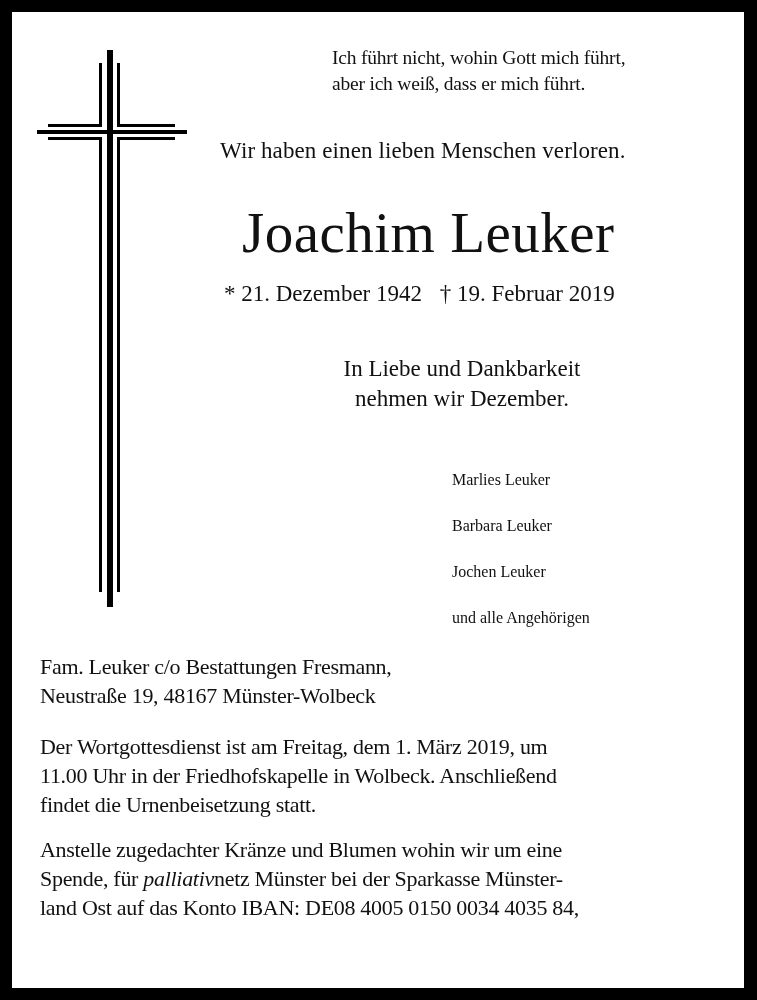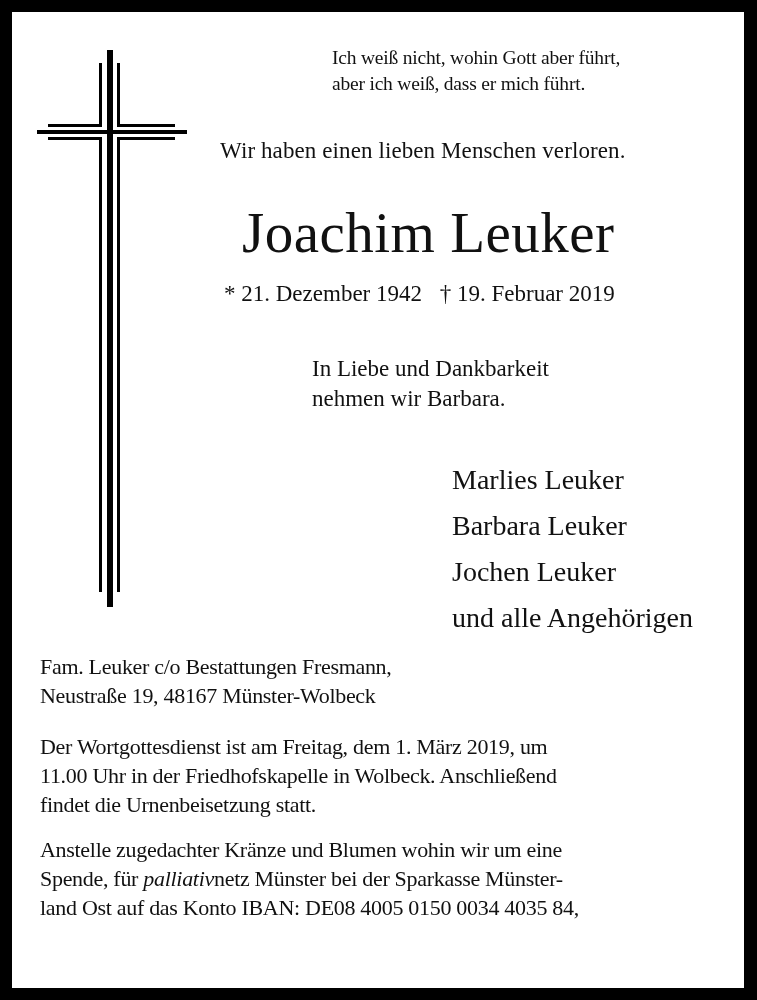--- a/index.html
+++ b/index.html
@@ -47,25 +47,26 @@
     }
     .dates {
       left: 212px; top: 269px;
       font-size: 23px;
     }
     .dates .death { margin-left: 12px; }
     .farewell {
       left: 300px; top: 342px;
       font-size: 23px;
       line-height: 30px;
+      text-align: center;
       width: 300px;
     }
     .family {
       left: 440px; top: 445px;
-      font-size: 28px;
+      font-size: 16px;
       line-height: 46px;
     }
     .address {
       left: 28px; top: 640px;
       font-size: 22px;
       line-height: 29px;
       letter-spacing: -0.3px;
     }
     .service {
       left: 28px; top: 720px;
@@ -104,36 +105,36 @@
     <div class="cross-part" style="left:36px;top:112px;width:54px;height:3px;"></div>
 
     <div class="cross-part" style="left:105px;top:112px;width:58px;height:3px;"></div>
 
     <div class="cross-part" style="left:36px;top:125px;width:54px;height:3px;"></div>
 
     <div class="cross-part" style="left:105px;top:125px;width:58px;height:3px;"></div>
   </div>
 
   <div class="abs quote">
-    <span class="block-line">Ich weiß nicht, wohin Gott aber führt,</span>
+    <span class="block-line">Ich führt nicht, wohin Gott mich führt,</span>
     <span class="block-line">aber ich weiß, dass er mich führt.</span>
   </div>
 
   <div class="abs name">Joachim Leuker</div>
 
   <div class="abs intro">Wir haben einen lieben Menschen verloren.</div>
 
   <div class="abs dates">
     <span>* 21. Dezember 1942</span>
     <span class="death">† 19. Februar 2019</span>
   </div>
 
   <div class="abs farewell">
     <span class="block-line">In Liebe und Dankbarkeit</span>
-    <span class="block-line">nehmen wir Barbara.</span>
+    <span class="block-line">nehmen wir Dezember.</span>
   </div>
 
   <div class="abs family">
     <span class="block-line">Marlies Leuker</span>
     <span class="block-line">Barbara Leuker</span>
     <span class="block-line">Jochen Leuker</span>
     <span class="block-line">und alle Angehörigen</span>
   </div>
 
   <div class="abs address">

